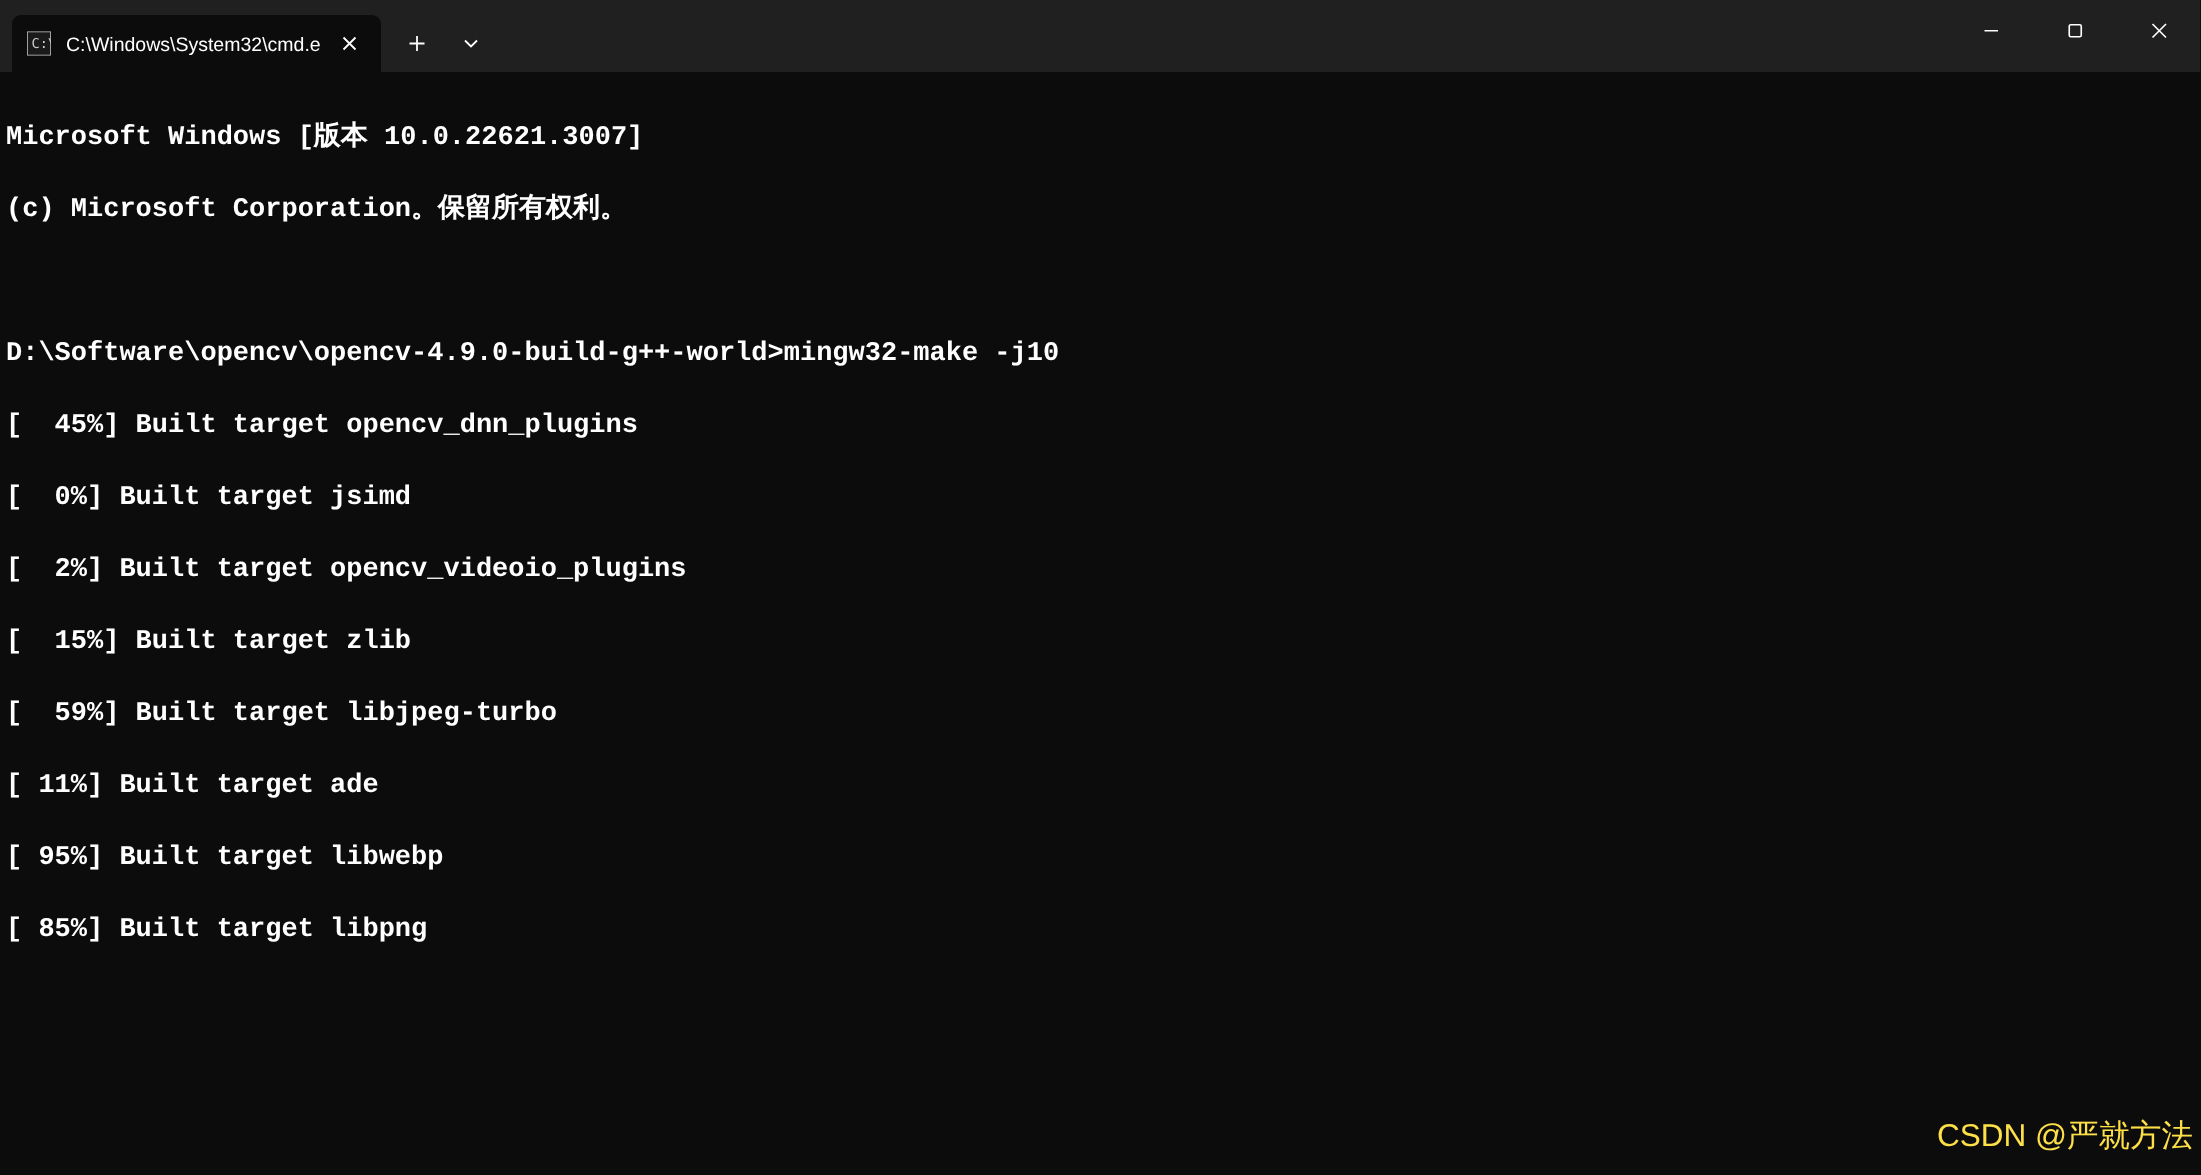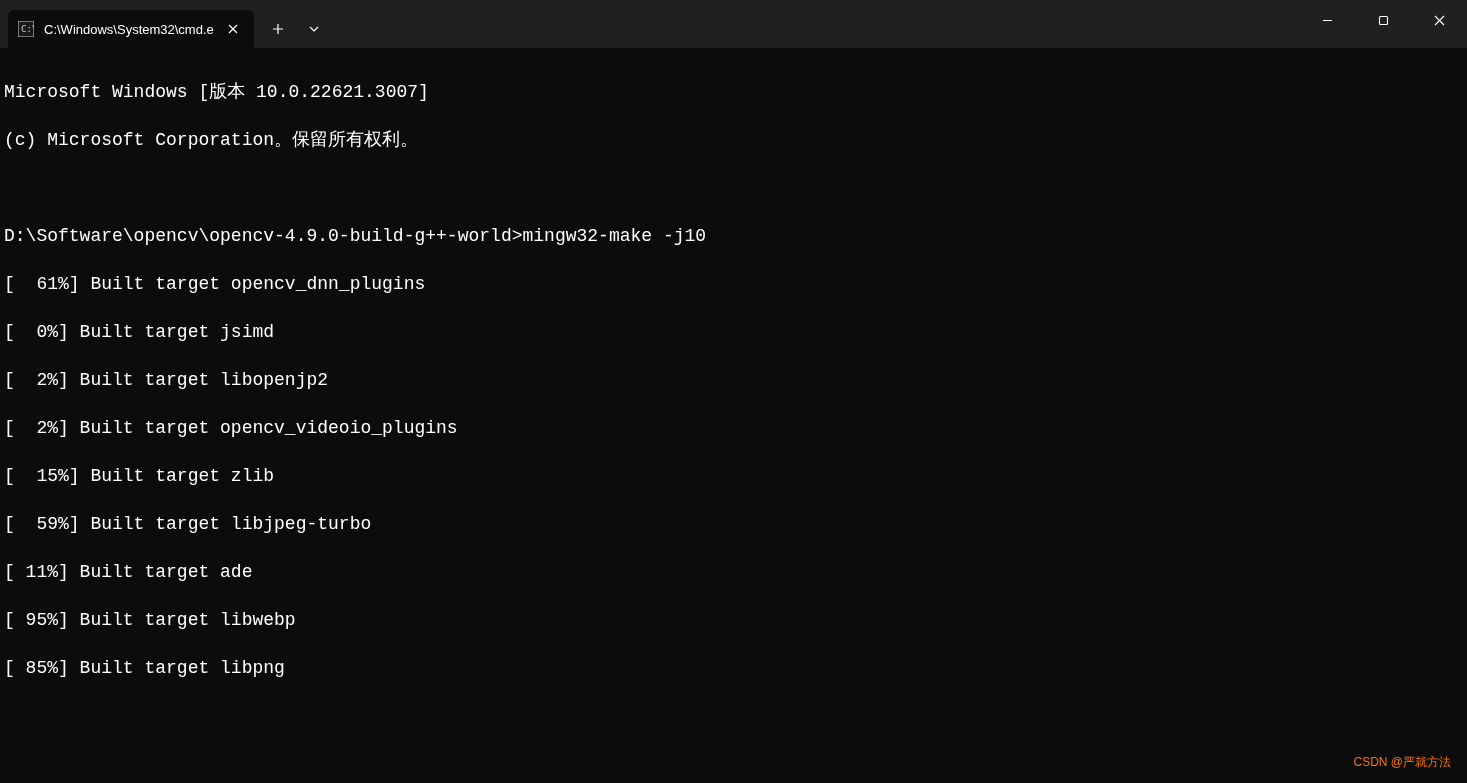--- a/index.html
+++ b/index.html
@@ -107,27 +107,28 @@
     .terminal-content {
       padding: 8px 4px;
       color: #ffffff;
       font-size: 18px;
       line-height: 24px;
       white-space: pre;
       letter-spacing: 0px;
     }
     .terminal-line {
       display: block;
+      font-weight: bold;
     }
     .watermark {
       position: absolute;
       bottom: 12px;
-      right: 16px;
-      color: #f97316;
-      font-size: 12px;
+      right: 5px;
+      color: #fde047;
+      font-size: 21px;
       font-family: 'Segoe UI', 'Microsoft YaHei', sans-serif;
     }
   </style>
 </head>
 <body>
 
 <div class="titlebar">
   <div class="titlebar-left">
     <div class="tab">
       <span class="tab-icon">
@@ -171,23 +172,22 @@
         </svg>
     </div>
   </div>
 </div>
 
 <div class="terminal-content">
 <span class="terminal-line">Microsoft Windows [版本 10.0.22621.3007]</span>
 <span class="terminal-line">(c) Microsoft Corporation。保留所有权利。</span>
 <span class="terminal-line"> </span>
 <span class="terminal-line">D:\Software\opencv\opencv-4.9.0-build-g++-world&gt;mingw32-make -j10</span>
-<span class="terminal-line">[  61%] Built target opencv_dnn_plugins</span>
+<span class="terminal-line">[  45%] Built target opencv_dnn_plugins</span>
 <span class="terminal-line">[  0%] Built target jsimd</span>
-<span class="terminal-line">[  2%] Built target libopenjp2</span>
 <span class="terminal-line">[  2%] Built target opencv_videoio_plugins</span>
 <span class="terminal-line">[  15%] Built target zlib</span>
 <span class="terminal-line">[  59%] Built target libjpeg-turbo</span>
 <span class="terminal-line">[ 11%] Built target ade</span>
 <span class="terminal-line">[ 95%] Built target libwebp</span>
 <span class="terminal-line">[ 85%] Built target libpng</span>
 
 
 
 

